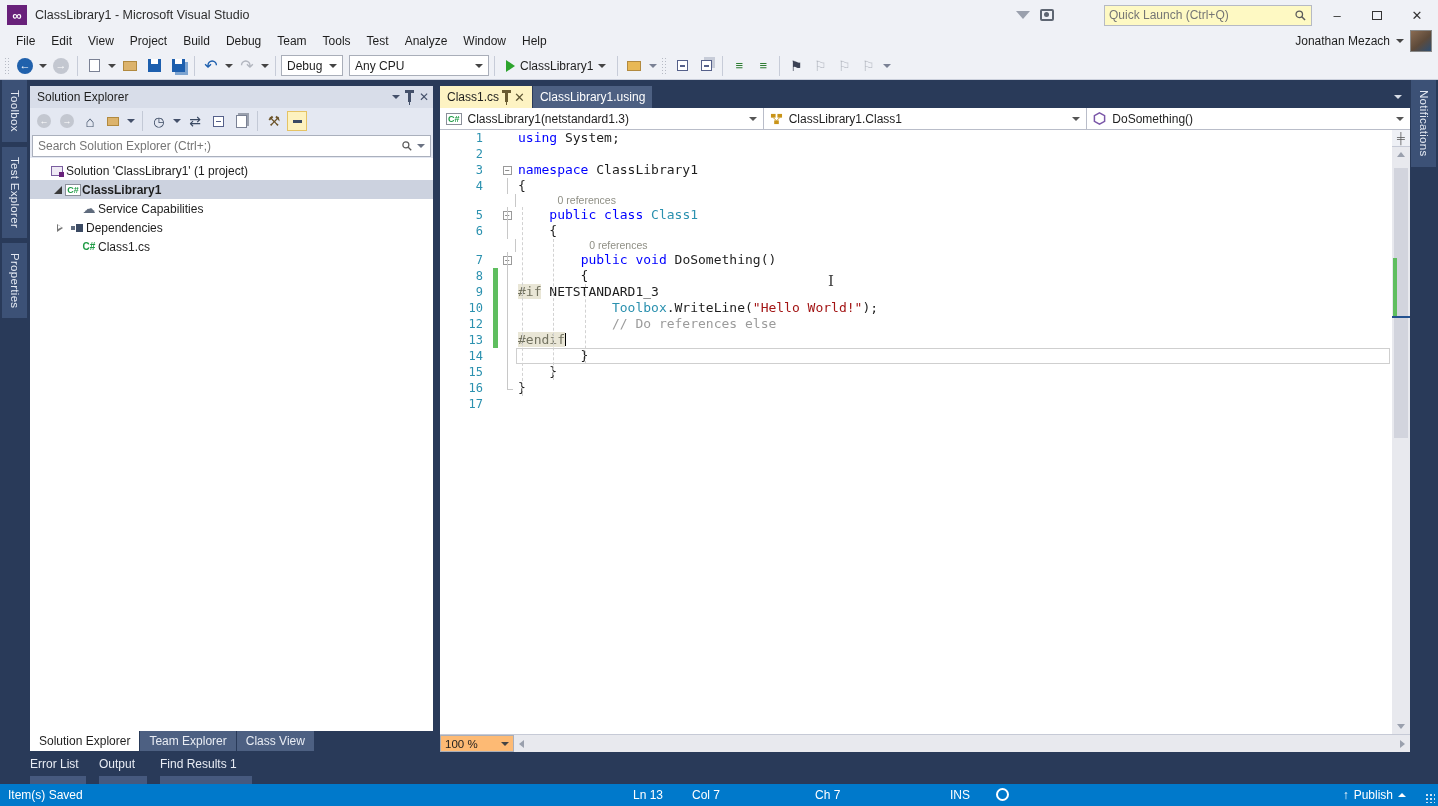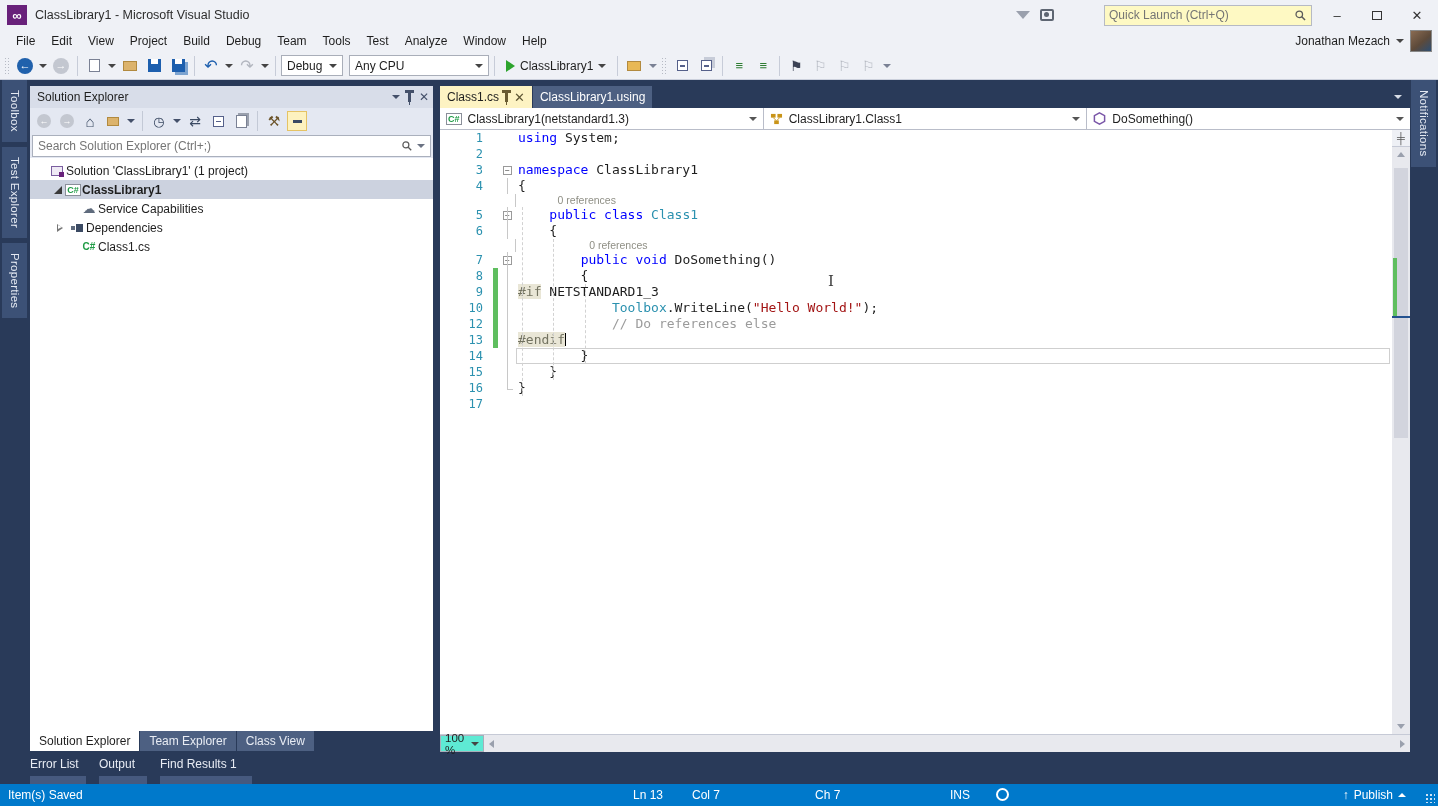--- a/index.html
+++ b/index.html
@@ -127,21 +127,21 @@
   .vscroll { width:18px; flex:none; display:flex; flex-direction:column; background:#e8e9ee; }
   .vs-split { height:17px; background:#eef0f5; border-bottom:1px solid #c6cad6; text-align:center; font-size:11px; color:#555; line-height:16px; }
   .vs-arrow { height:15px; display:flex; align-items:center; justify-content:center; }
   .tri-up { width:0;height:0;border-left:4px solid transparent;border-right:4px solid transparent;border-bottom:5px solid #9aa0ad; }
   .tri-down { width:0;height:0;border-left:4px solid transparent;border-right:4px solid transparent;border-top:5px solid #9aa0ad; }
   .vs-track { flex:1; position:relative; }
   .vs-thumb { position:absolute; left:2px; right:2px; top:6px; height:270px; background:#d2d4dd; }
   .vs-chg-mark { position:absolute; left:1px; width:4px; background:var(--chg,#5fbe5f); }
   .vs-caret-mark { position:absolute; left:0; right:0; height:2px; background:#23518f; }
   .editor-bottom { height:18px; display:flex; background:#e8e9ee; border-top:1px solid #c6cad6; }
-  .zoom-combo { width:44px; background:#5eead4; border:1px solid #a9aeb9; display:flex; align-items:center; font-size:11.5px; padding:0 4px; gap:4px; }
+  .zoom-combo { width:74px; background:#fdba74; border:1px solid #a9aeb9; display:flex; align-items:center; font-size:11.5px; padding:0 4px; gap:4px; }
   .hscroll { flex:1; position:relative; }
   .hs-arrow { position:absolute; top:0; bottom:0; width:15px; display:flex; align-items:center; justify-content:center; }
   .tri-left { width:0;height:0;border-top:4px solid transparent;border-bottom:4px solid transparent;border-right:5px solid #9aa0ad; }
   .tri-right { width:0;height:0;border-top:4px solid transparent;border-bottom:4px solid transparent;border-left:5px solid #9aa0ad; }
 
   
   .statusbar { position:absolute; left:0; bottom:0; width:1438px; height:22px; background:var(--sb,#0079cb); color:#fff; font-size:12px; }
   .sb-item { position:absolute; top:4px; }
   .sb-circle { position:absolute; top:4px; width:13px; height:13px; border:2px solid #fff; border-radius:50%; }
   .sb-grip { position:absolute; right:3px; bottom:3px; width:10px; height:10px; background-image:radial-gradient(#cfe3f5 1px, transparent 1px); background-size:4px 4px; }

